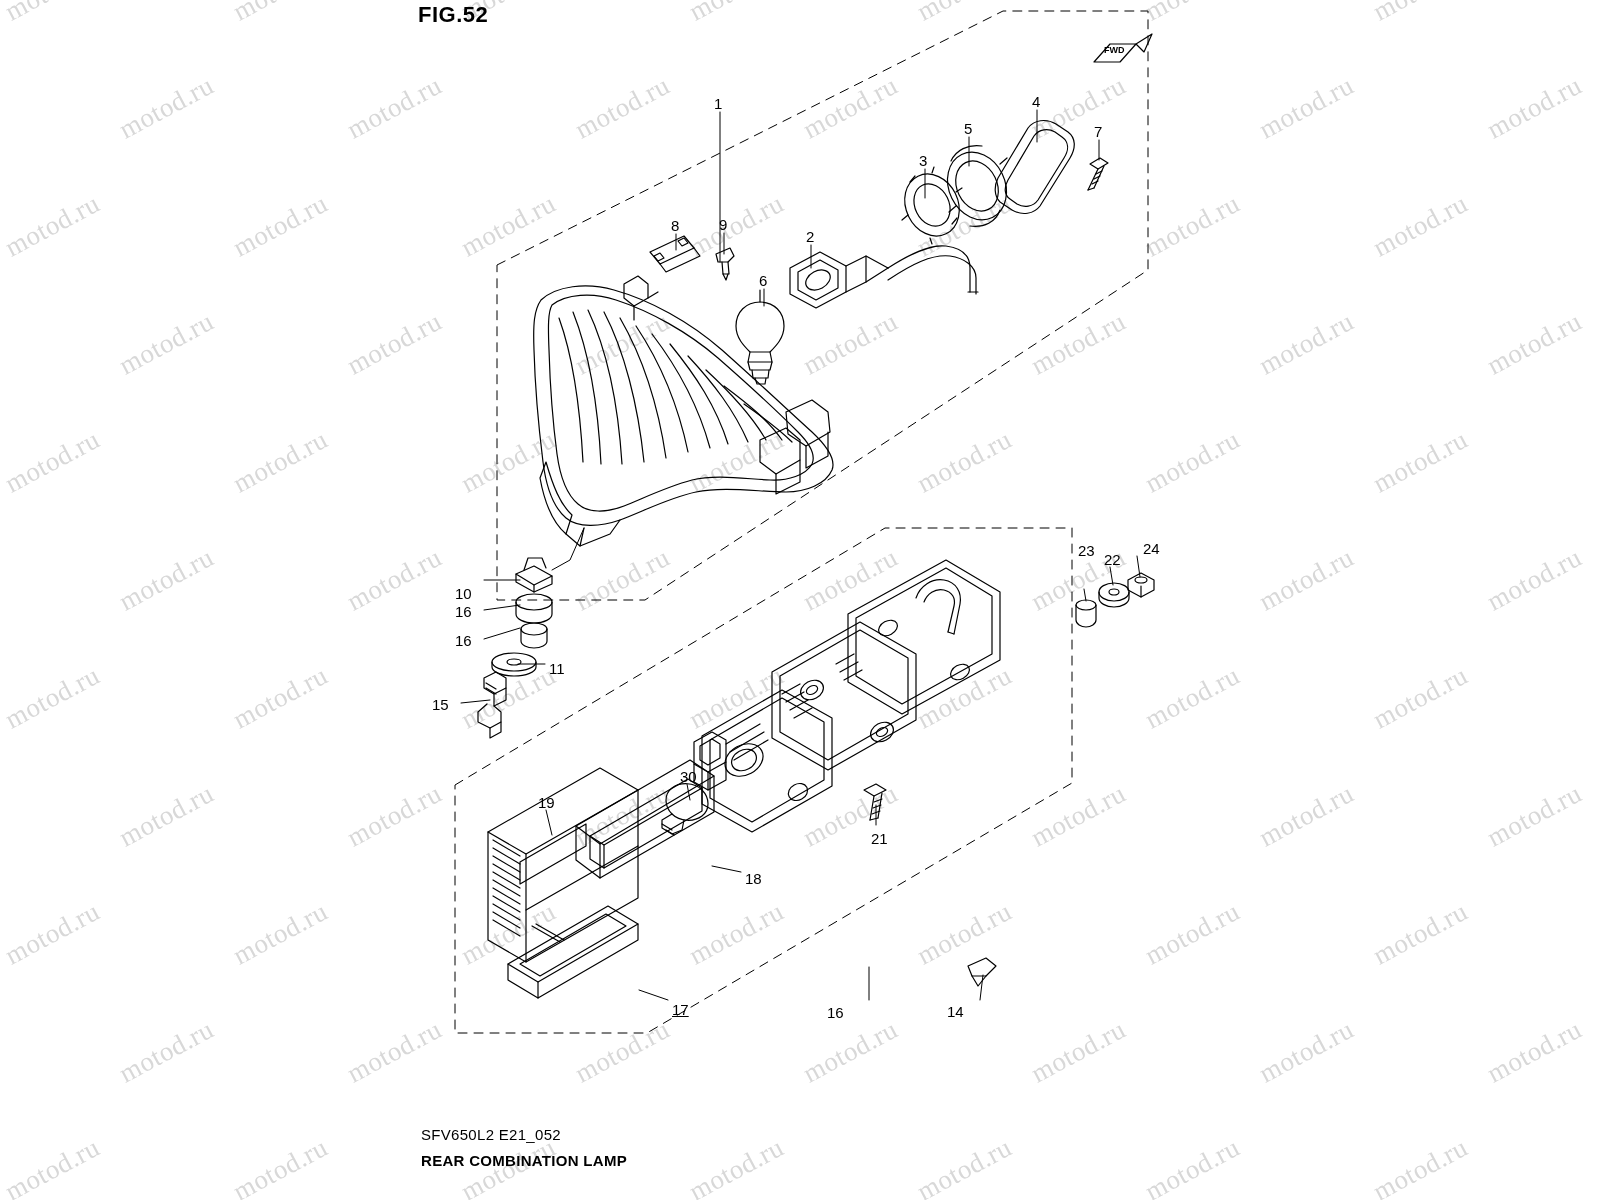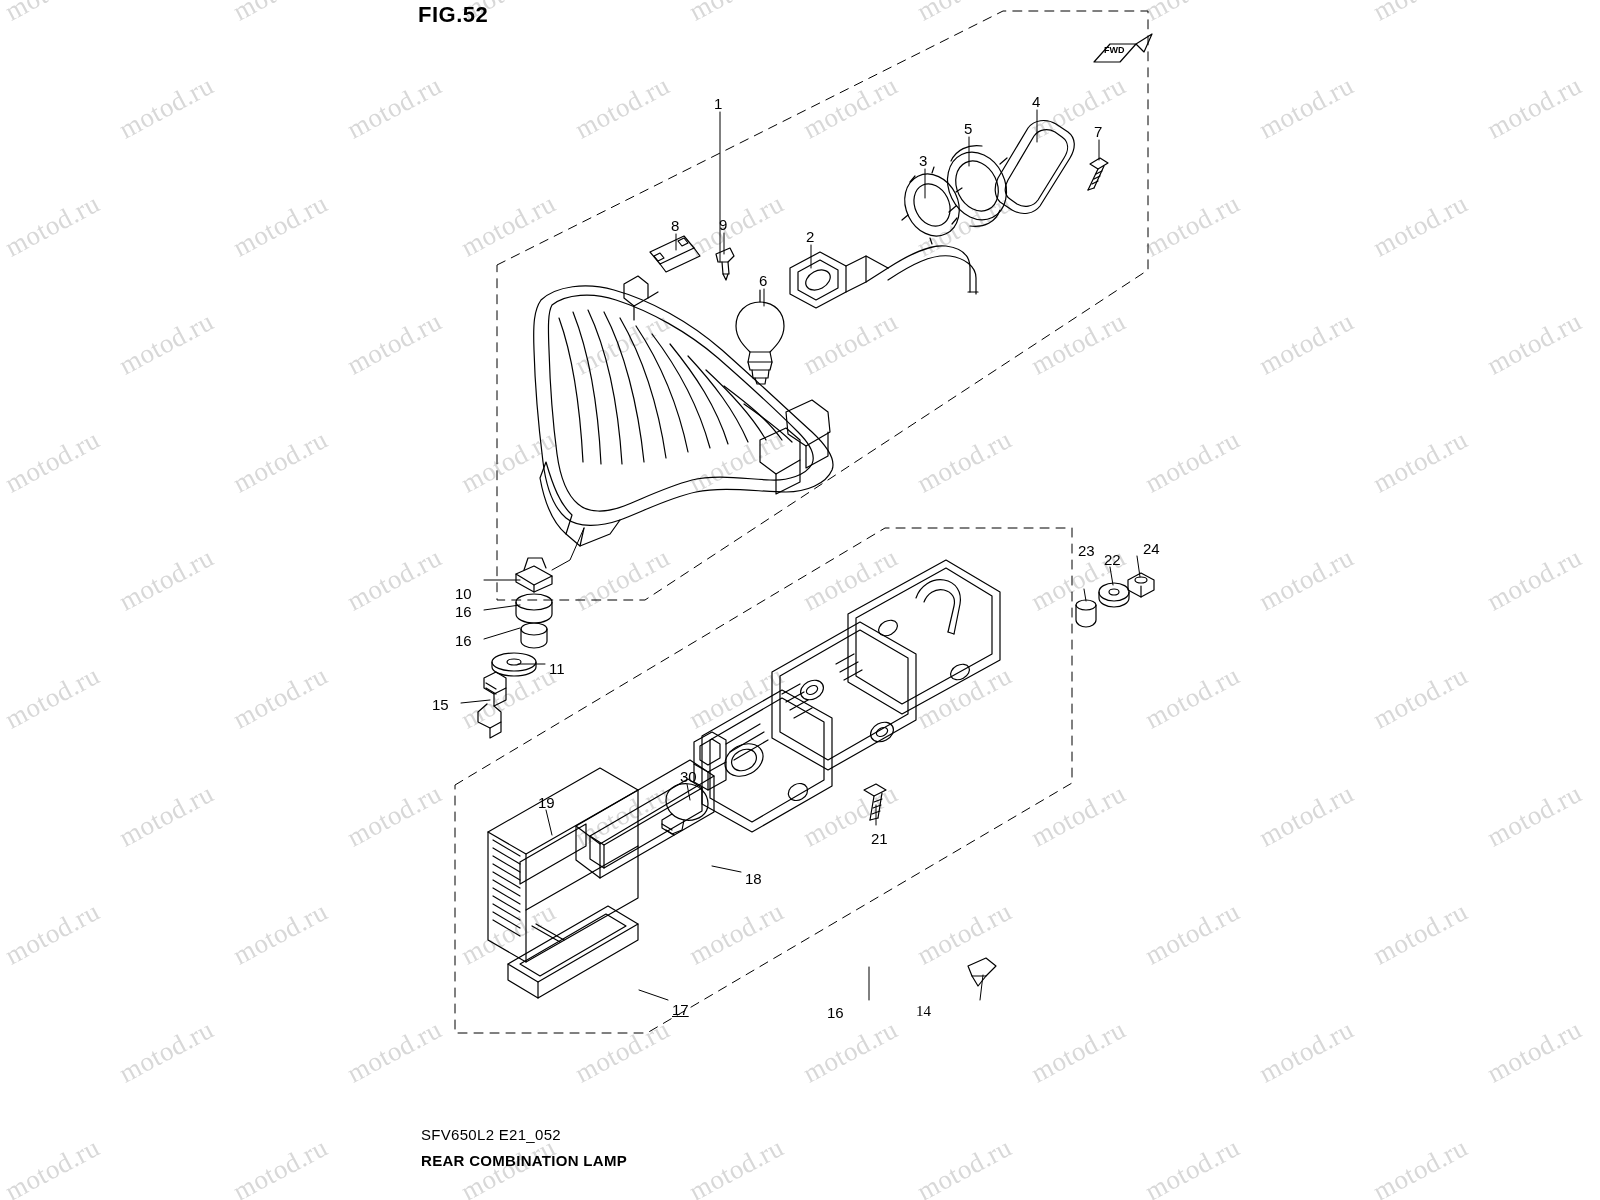--- a/index.html
+++ b/index.html
@@ -493,21 +493,21 @@
       <div class="callout" style="left: 1032px; top: 93px;">4</div>
       <div class="callout" style="left: 964px; top: 120px;">5</div>
       <div class="callout" style="left: 759px; top: 272px;">6</div>
       <div class="callout" style="left: 1094px; top: 123px;">7</div>
       <div class="callout" style="left: 671px; top: 217px;">8</div>
       <div class="callout" style="left: 719px; top: 216px;">9</div>
       <div class="callout" style="left: 455px; top: 572px; margin-top: 13px;">10</div>
       <div class="callout" style="left: 549px; top: 660px;">11</div>
       <div class="callout" style="left: 455px; top: 632px;">16</div>
       <div class="callout" style="left: 455px; top: 603px;">16</div>
-      <div class="callout" style="left: 916px; top: 1003px; font-family: Liberation Serif, serif;">14</div>
+      <div class="callout" style="left: 947px; top: 1003px;">14</div>
       <div class="callout" style="left: 432px; top: 696px;">15</div>
       <div class="callout" style="left: 827px; top: 1004px;">16</div>
       <div class="callout" style="left: 672px; top: 1001px; text-decoration: underline;">17</div>
       <div class="callout" style="left: 745px; top: 870px;">18</div>
       <div class="callout" style="left: 538px; top: 794px;">19</div>
       <div class="callout" style="left: 680px; top: 768px;">30</div>
       <div class="callout" style="left: 871px; top: 830px;">21</div>
       <div class="callout" style="left: 1104px; top: 551px;">22</div>
       <div class="callout" style="left: 1078px; top: 542px; text-align: center;">23</div>
       <div class="callout" style="left: 1131px; top: 540px; margin-left: 12px;">24</div>

